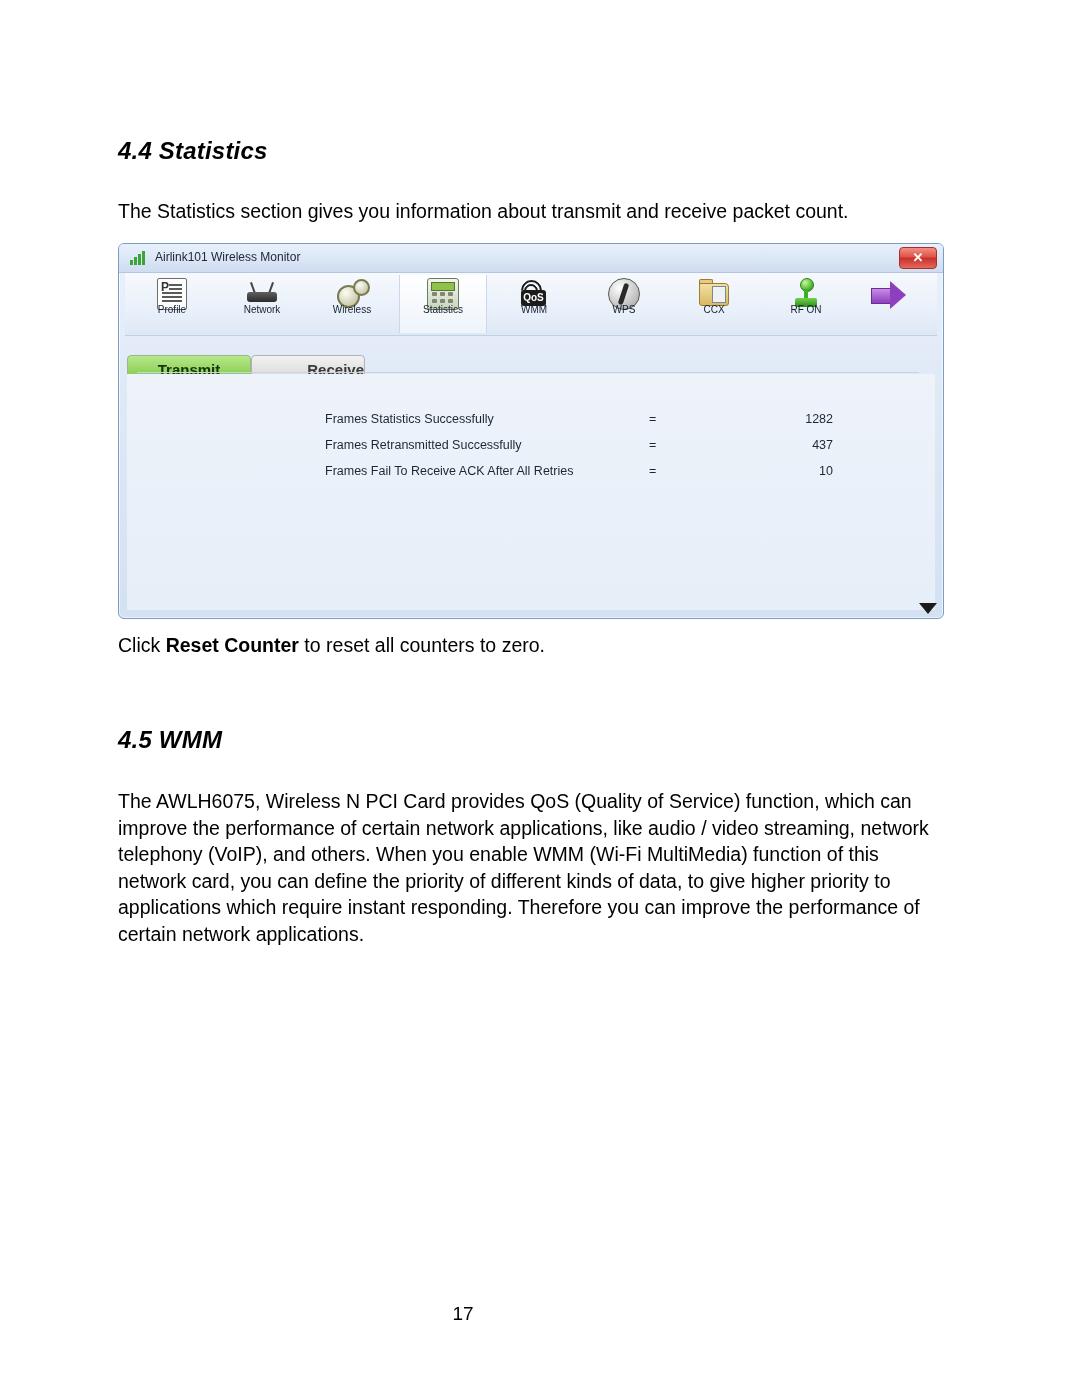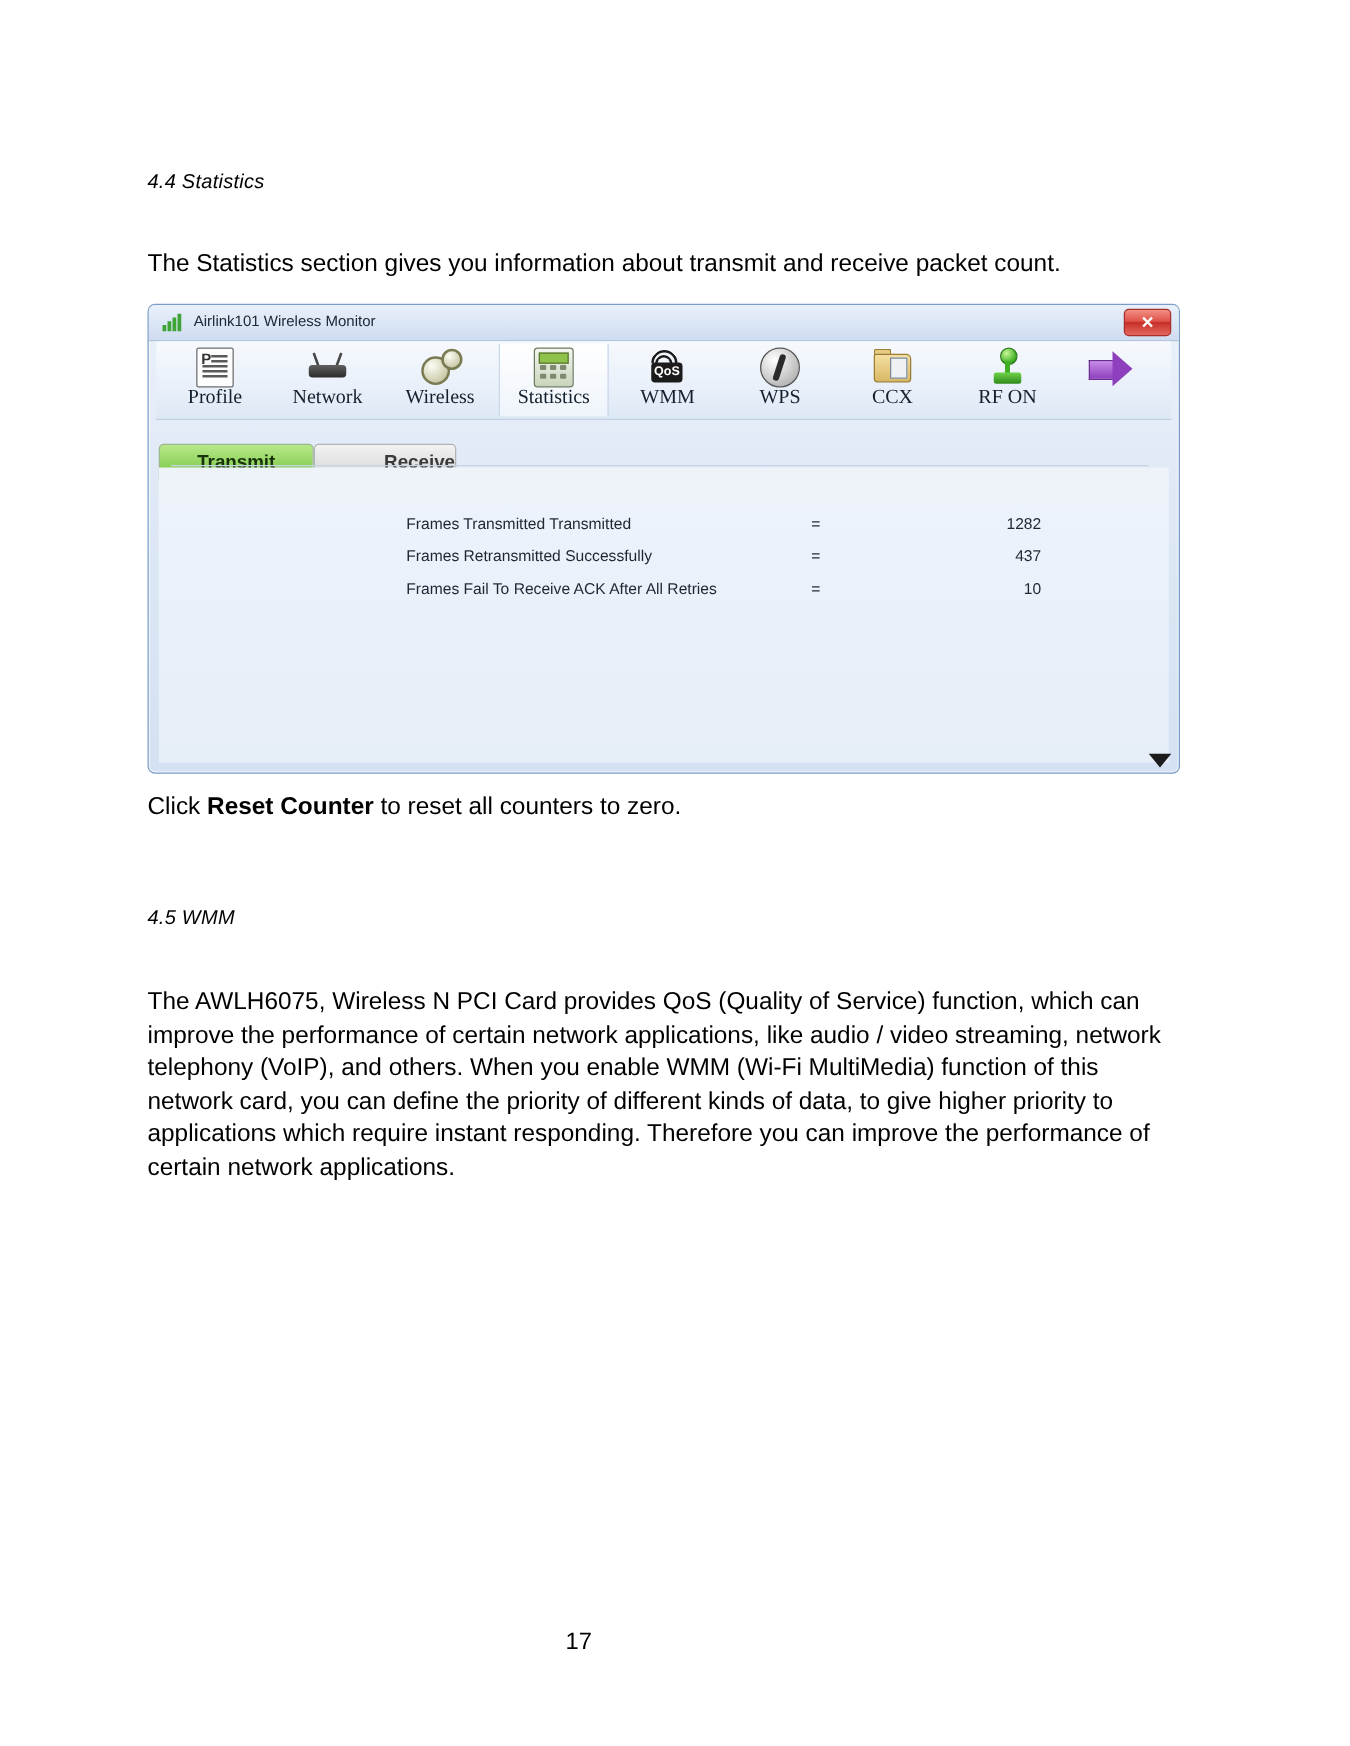--- a/index.html
+++ b/index.html
@@ -18,23 +18,23 @@
     position: absolute;
     left: 0; top: 0;
     width: 1080px;
     height: 1397px;
     overflow: hidden;
   }
 
   
   .heading {
     position: absolute;
-    font-weight: normal;
+    font-weight: bold;
     font-style: italic;
-    font-size: 16px;
+    font-size: 24px;
     letter-spacing: 0.2px;
   }
   #heading-44 { left: 118px; top: 137px; }
   #heading-45 { left: 118px; top: 726px; text-align: right; }
 
   .para {
     position: absolute;
     font-size: 19.5px;
     line-height: 26.5px;
     color: #000;
@@ -126,25 +126,24 @@
     height: 58px;
     text-align: center;
   }
   .tb-item.sel {
     background: linear-gradient(to bottom, #ffffff 0%, #eef4fb 100%);
     border-left: 1px solid #c9d8ea;
     border-right: 1px solid #c9d8ea;
   }
   .tb-label {
     position: absolute;
-    left: 0; bottom: 6px;
+    left: 0; bottom: 18px;
     width: 86px;
-    font-size: 16px;
+    font-size: 10px;
     color: #14202e;
-    font-family: Liberation Serif, serif;
   }
   .tb-ico {
     position: absolute;
     left: 50%;
     top: 3px;
     transform: translateX(-50%);
     width: 34px; height: 32px;
   }
 
   
@@ -554,21 +553,21 @@
 
     <div class="tabs">
       <div class="tab active">Transmit</div>
       <div class="tab inactive">Receive</div>
     </div>
     <div class="tab-rule"></div>
 
     <div class="pane">
 
       <div class="stat-row" style="top:38px;">
-        <span class="stat-label">Frames Transmitted Transmitted</span>
+        <span class="stat-label">Frames Statistics Successfully</span>
         <span class="stat-eq">=</span>
         <span class="stat-val">1282</span>
       </div>
 
       <div class="stat-row" style="top:64px;">
         <span class="stat-label">Frames Retransmitted Successfully</span>
         <span class="stat-eq">=</span>
         <span class="stat-val">437</span>
       </div>
 

